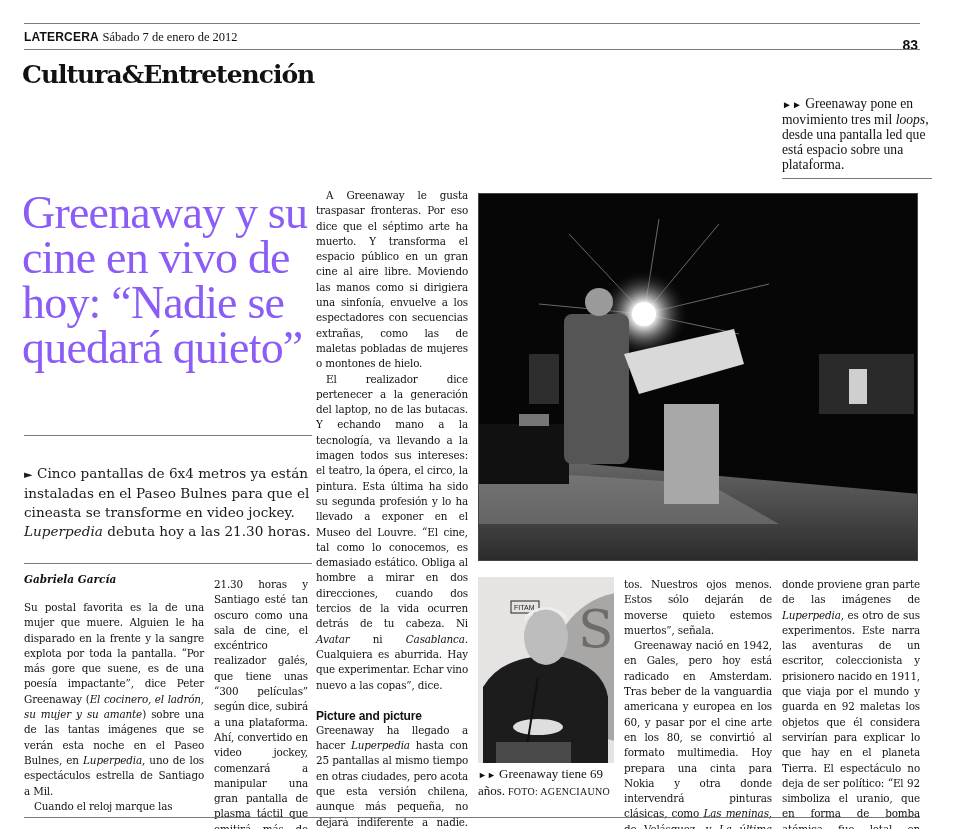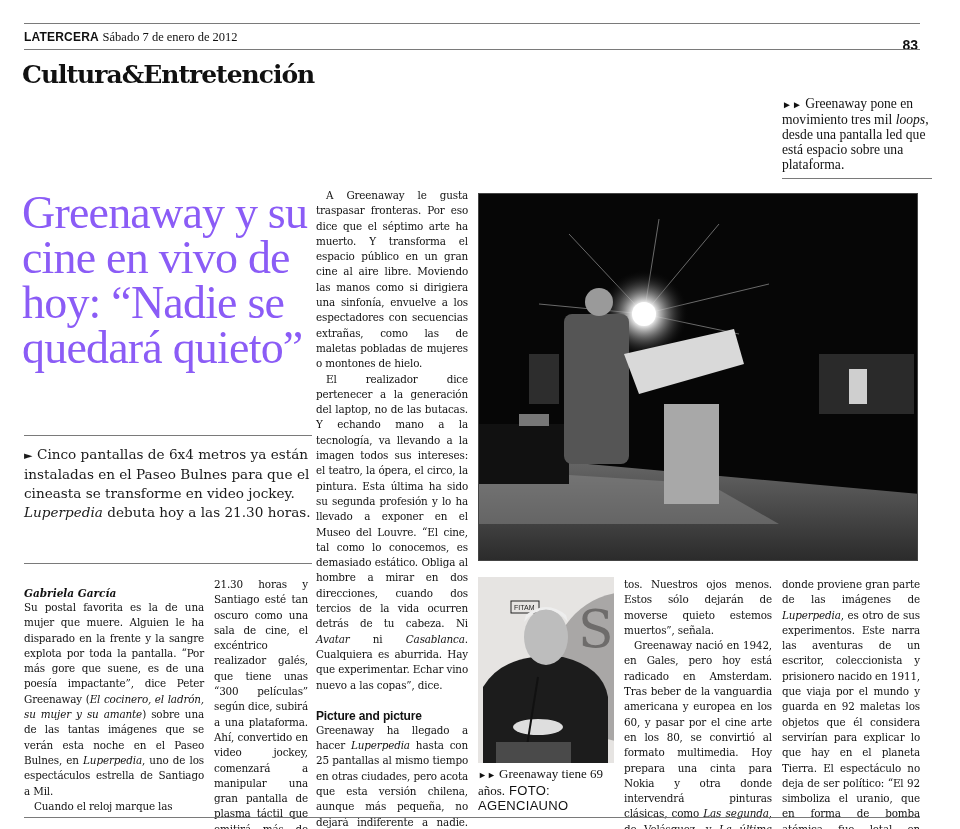--- a/index.html
+++ b/index.html
@@ -13,35 +13,35 @@
     .masthead .date { font-family: "Liberation Serif", serif; font-size: 12.5px; }
     .masthead .page { position: absolute; right: 2px; top: 8px; font-family: "Liberation Sans", sans-serif; font-weight: bold; font-size: 14px; }
 
     .section { position: absolute; left: 22px; top: 60px; font-family: "DejaVu Serif", serif; font-weight: bold; font-size: 25px; letter-spacing: -1px; }
 
     .top-caption { position: absolute; left: 782px; top: 96px; width: 150px; font-family: "Liberation Serif", serif; font-size: 13.6px; line-height: 15px; }
     .top-caption-rule { left: 782px; top: 178px; width: 150px; }
 
     .headline { position: absolute; left: 22px; top: 190px; width: 296px; font-family: "Liberation Serif", serif; font-size: 46px; line-height: 45px; letter-spacing: -0.8px; color: #8b5cf6; }
 
-    .deck { position: absolute; left: 24px; top: 445px; width: 292px; font-family: "DejaVu Serif", serif; font-size: 13.6px; line-height: 19px; color: #1a1a1a; }
+    .deck { position: absolute; left: 24px; top: 464px; width: 292px; font-family: "DejaVu Serif", serif; font-size: 13.6px; line-height: 19px; color: #1a1a1a; }
     .deck .tri { display: inline-block; width: 13px; font-size: 11px; }
 
-    .byline { position: absolute; left: 24px; top: 587px; font-family: "DejaVu Serif", serif; font-style: italic; font-weight: bold; font-size: 10.5px; }
+    .byline { position: absolute; left: 24px; top: 573px; font-family: "DejaVu Serif", serif; font-style: italic; font-weight: bold; font-size: 10.5px; }
 
     .col { position: absolute; font-family: "DejaVu Serif", serif; font-size: 10.4px; line-height: 15.3px; text-align: justify; color: #111; letter-spacing: -0.15px; }
     .col p { text-indent: 0; }
     .col p.ind { text-indent: 10px; }
     .col .sub { font-family: "Liberation Sans", sans-serif; font-weight: bold; font-size: 12px; margin-top: 16px; line-height: 14px; }
     .col i { font-style: italic; }
 
     .photo-main { position: absolute; left: 478px; top: 193px; width: 440px; height: 368px; background: #050505; overflow: hidden; border: 1px solid #444; }
     .photo-small { position: absolute; left: 478px; top: 577px; width: 136px; height: 186px; background: #e8e6e4; overflow: hidden; }
     .photo-caption { position: absolute; left: 478px; top: 766px; width: 140px; font-family: "Liberation Serif", serif; font-size: 13px; line-height: 15px; }
-    .photo-caption .credit { font-family: Liberation Sans, sans-serif; font-size: 13px; letter-spacing: 0.3px; }
+    .photo-caption .credit { font-family: Liberation Serif, serif; font-size: 10px; letter-spacing: 0.3px; }
 
     svg { display: block; }
   </style>
 </head>
 <body>
 
 <div class="rule" style="left:24px; top:23px; width:896px;"></div>
 <div class="masthead">
   <span class="brand">LATERCERA</span>
   <span class="date">Sábado 7 de enero de 2012</span>
@@ -134,20 +134,20 @@
     <line x1="48" y1="175" x2="60" y2="100" stroke="#111" stroke-width="2"></line>
     <rect x="18" y="165" width="75" height="21" fill="#4a4a4a"></rect>
   </svg>
 </div>
 <div class="photo-caption">
   <span style="font-size:9px;">►►</span><span> Greenaway tiene 69 años.</span><span class="credit"> FOTO: AGENCIAUNO</span>
 </div>
 
 <div class="col" style="left:624px; top:577px; width:148px;">
   <p>tos. Nuestros ojos menos. Estos sólo dejarán de moverse quieto estemos muertos”, señala.</p>
-  <p class="ind"><span>Greenaway nació en 1942, en Gales, pero hoy está radicado en Amsterdam. Tras beber de la vanguardia americana y europea en los 60, y pasar por el cine arte en los 80, se convirtió al formato multimedia. Hoy prepara una cinta para Nokia y otra donde intervendrá pinturas clásicas, como </span><i>Las segunda</i><span>, de Velásquez, y </span><i>La última cena</i></p>
+  <p class="ind"><span>Greenaway nació en 1942, en Gales, pero hoy está radicado en Amsterdam. Tras beber de la vanguardia americana y europea en los 60, y pasar por el cine arte en los 80, se convirtió al formato multimedia. Hoy prepara una cinta para Nokia y otra donde intervendrá pinturas clásicas, como </span><i>Las meninas</i><span>, de Velásquez, y </span><i>La última cena</i></p>
 </div>
 
 <div class="col" style="left:782px; top:577px; width:138px;">
   <p><span>donde proviene gran parte de las imágenes de </span><i>Luperpedia</i><span>, es otro de sus experimentos. Este narra las aventuras de un escritor, coleccionista y prisionero nacido en 1911, que viaja por el mundo y guarda en 92 maletas los objetos que él considera servirían para explicar lo que hay en el planeta Tierra. El espectáculo no deja de ser político: “El 92 simboliza el uranio, que en forma de bomba atómica fue letal en Hiroshima y durante las guerras del siglo XX. Esta también es su historia”.</span> </p>
 </div>
 
 <div class="rule" style="left:24px; top:817px; width:896px;"></div>
 
 </body></html>

